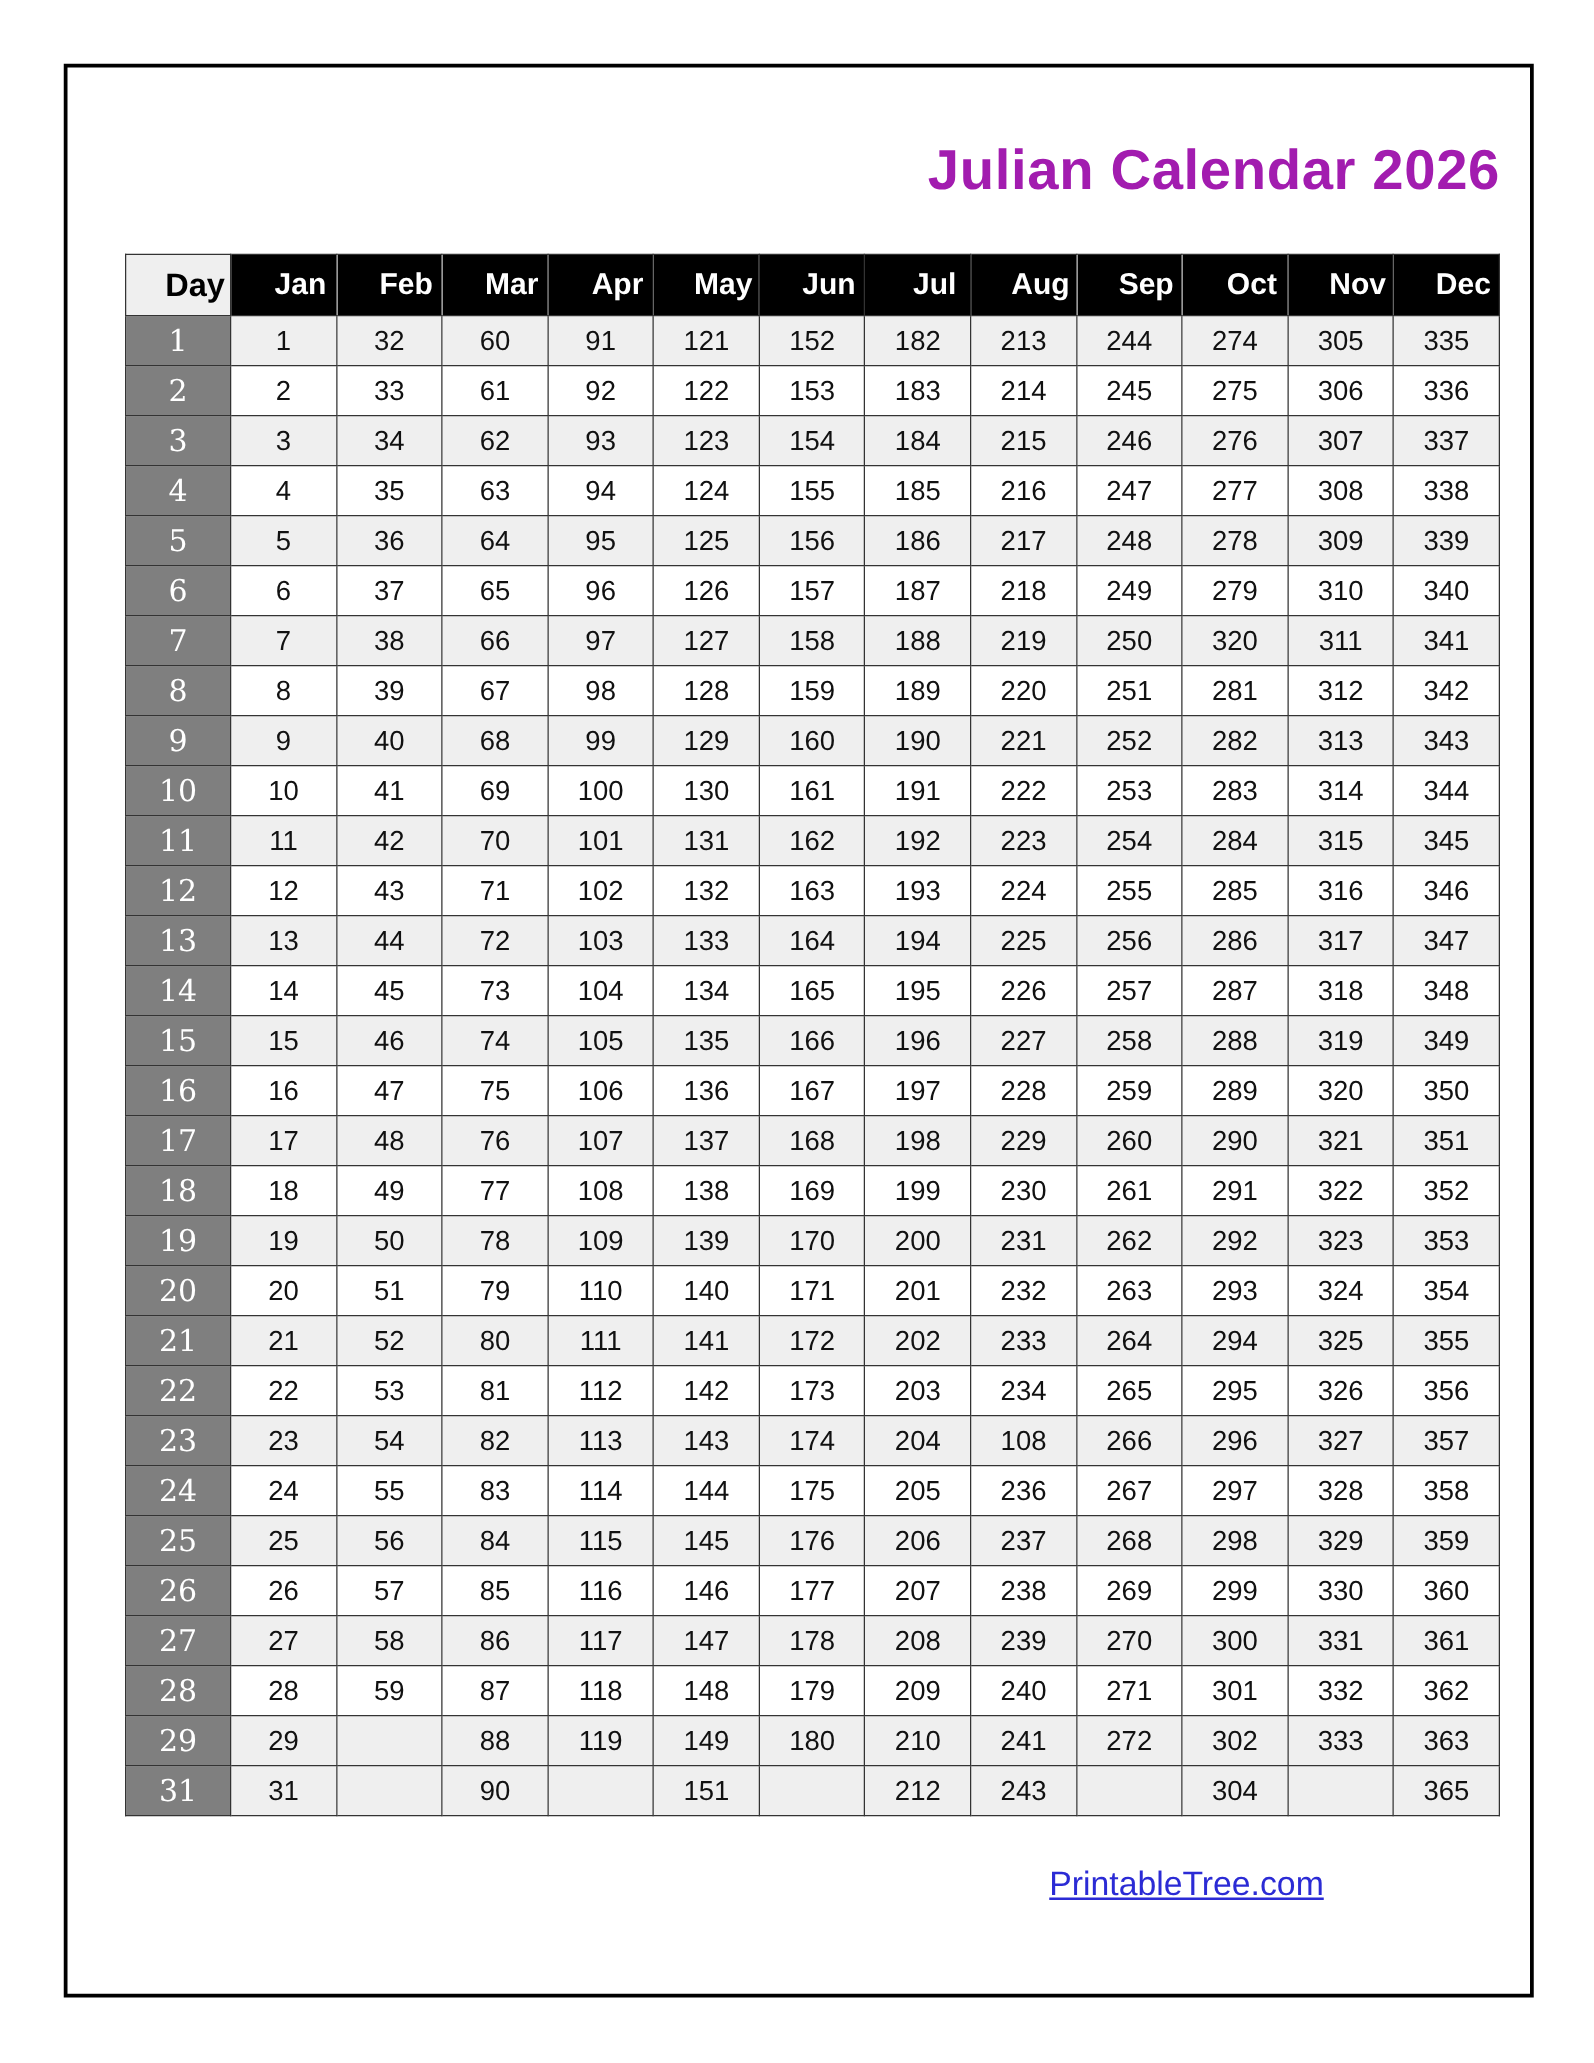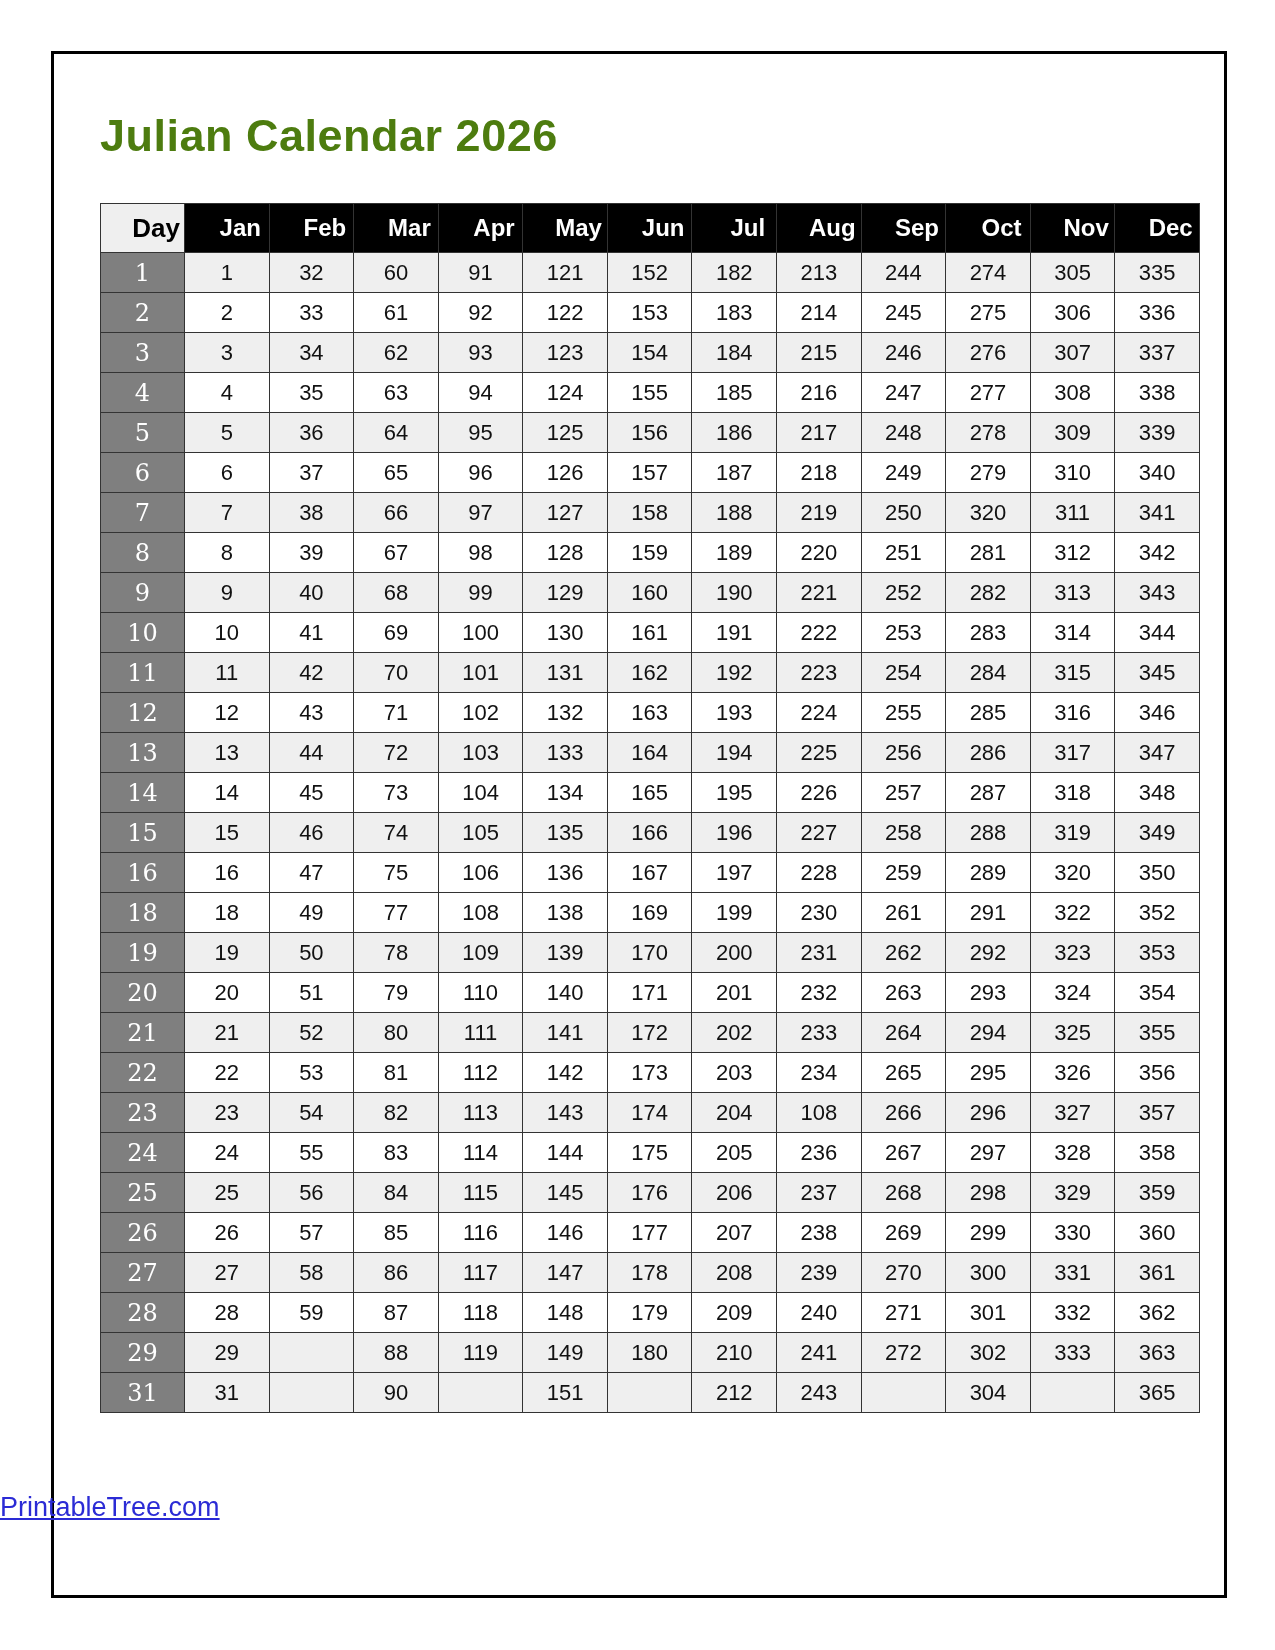--- a/index.html
+++ b/index.html
@@ -24,25 +24,25 @@
     position:absolute;
     left:51px;top:51px;
     width:1176px;height:1547px;
     box-sizing:border-box;
     border:3px solid var(--page-border);
   }
   .title{
     position:absolute;
     top:110px;left:100px;width:1100px;
     margin:0;
-    text-align:left;
+    text-align:right;
     font-size:45px;
     font-weight:900;
     letter-spacing:0.5px;
-    color:#4d7c0f;
+    color:#a21caf;
   }
   table.julian-table{
     position:absolute;
     left:100px;top:203px;
     width:1100px;
     border-collapse:collapse;
     table-layout:fixed;
   }
   col.day-col{width:84px;}
   .julian-table th,.julian-table td{
@@ -78,21 +78,21 @@
     color:#111111;
     font-size:22px;
     height:39px;
   }
   .julian-table tbody tr.stripe td{
     background:var(--stripe-bg);
   }
   .footer{
     position:absolute;
     top:1492px;left:0;width:1059px;
-    text-align:left;
+    text-align:right;
   }
   .footer-link{
     color:var(--link-blue);
     font-size:27px;
     text-decoration:underline;
     cursor:pointer;
   }
 </style>
 </head>
 <body>
@@ -368,20 +368,35 @@
         <td>106</td>
         <td>136</td>
         <td>167</td>
         <td>197</td>
         <td>228</td>
         <td>259</td>
         <td>289</td>
         <td>320</td>
         <td>350</td>
       </tr>
+      <tr class="stripe">
+        <th>17</th>
+        <td>17</td>
+        <td>48</td>
+        <td>76</td>
+        <td>107</td>
+        <td>137</td>
+        <td>168</td>
+        <td>198</td>
+        <td>229</td>
+        <td>260</td>
+        <td>290</td>
+        <td>321</td>
+        <td>351</td>
+      </tr>
       <tr>
         <th>18</th>
         <td>18</td>
         <td>49</td>
         <td>77</td>
         <td>108</td>
         <td>138</td>
         <td>169</td>
         <td>199</td>
         <td>230</td>

